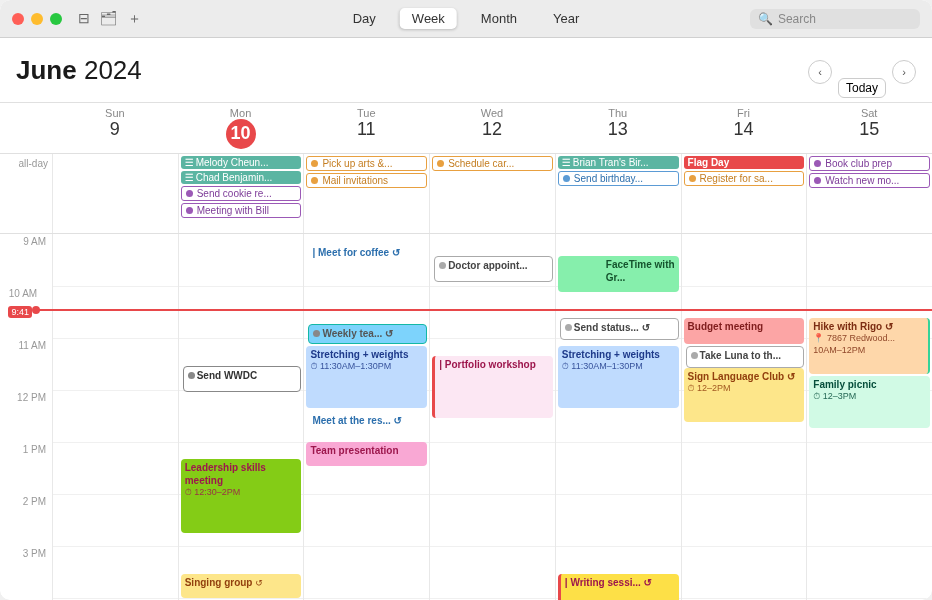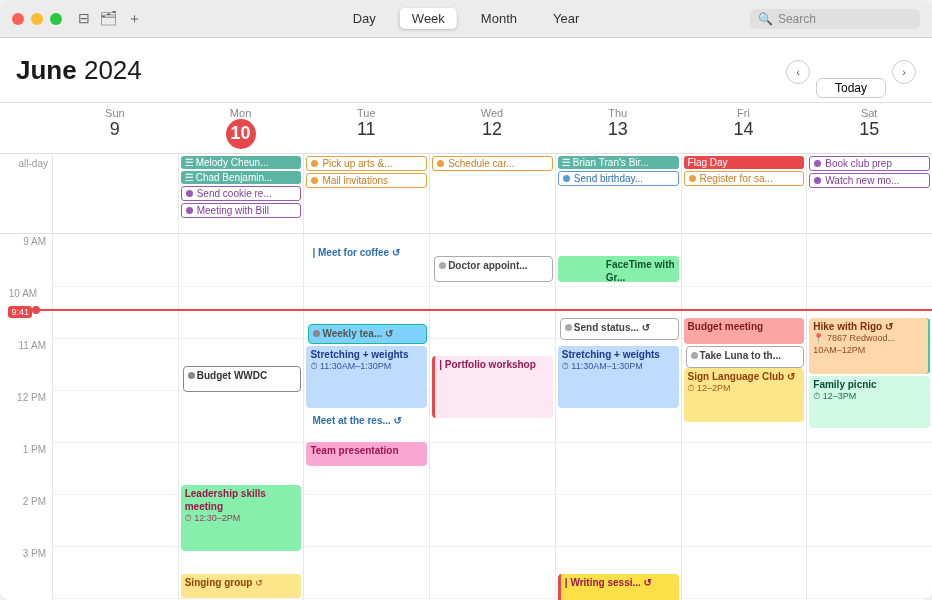--- a/index.html
+++ b/index.html
@@ -111,21 +111,21 @@
       border: 1px solid #ccc;
       background: #fff;
       cursor: pointer;
       display: flex;
       align-items: center;
       justify-content: center;
       font-size: 11px;
       color: #555;
     }
     .today-btn {
-      padding: 2px 18px;
+      padding: 2px 7px;
       border: 1px solid #ccc;
       border-radius: 6px;
       background: #fff;
       font-size: 12px;
       cursor: pointer;
       margin-top: 32px;
     }
 
     
     .day-headers {
@@ -187,21 +187,21 @@
       font-size: 10px;
       padding: 1px 4px;
       white-space: nowrap;
       overflow: hidden;
       text-overflow: ellipsis;
       display: flex;
       align-items: center;
       gap: 2px;
     }
     .allday-event.blue-outline { border: 1px solid #5b9bd5; color: #2c6fad; background: #fff; }
-    .allday-event.red-fill { background: #e8484a; color: #fff; }
+    .allday-event.red-fill { background: #e8484a; color: #fff; font-weight: bold; }
     .allday-event.orange-outline { border: 1px solid #e8a040; color: #c47d20; background: #fff; }
     .allday-event.purple-outline { border: 1px solid #9b59b6; color: #7d3c98; background: #fff; }
     .allday-event.teal-fill { background: #5bb5a2; color: #fff; }
 
     
     .time-grid {
       flex: 1;
       overflow-y: auto;
       position: relative;
       background: #fff;
@@ -426,23 +426,23 @@
       <div class="day-col" style="height:520px;position:relative;">
         <div class="hour-line" style="top:52px;"></div>
         <div class="hour-line" style="top:104px;"></div>
         <div class="hour-line" style="top:156px;"></div>
         <div class="hour-line" style="top:208px;"></div>
         <div class="hour-line" style="top:260px;"></div>
         <div class="hour-line" style="top:312px;"></div>
         <div class="hour-line" style="top:364px;"></div>
 
         <div class="cal-event" style="top:132px;left:4px;right:2px;height:26px;background:#fff;border:1.5px solid #888;color:#333;">
-          <span class="dot" style="background:#888;"></span><span class="evt-title">Budget WWDC</span>
-        </div>
-        <div class="cal-event" style="top:251px;left:2px;right:2px;height:66px;background:#86efac;color:#9d174d;">
+          <span class="dot" style="background:#888;"></span><span class="evt-title">Send WWDC</span>
+        </div>
+        <div class="cal-event" style="top:225px;left:2px;right:2px;height:74px;background:#84cc16;color:#9d174d;">
           <div class="evt-title">Leadership skills meeting</div>
           <div class="evt-time">⏱ 12:30–2PM</div>
         </div>
         <div class="cal-event" style="top:340px;left:2px;right:2px;height:24px;background:#fde68a;color:#92400e;">
           <span class="evt-title">Singing group</span> <span style="font-size:9px;">↺</span>
         </div>
 
       </div>
 
       <div class="day-col" style="height:520px;position:relative;">
@@ -492,21 +492,21 @@
 
       <div class="day-col" style="height:520px;position:relative;">
         <div class="hour-line" style="top:52px;"></div>
         <div class="hour-line" style="top:104px;"></div>
         <div class="hour-line" style="top:156px;"></div>
         <div class="hour-line" style="top:208px;"></div>
         <div class="hour-line" style="top:260px;"></div>
         <div class="hour-line" style="top:312px;"></div>
         <div class="hour-line" style="top:364px;"></div>
 
-        <div class="cal-event" style="top:22px;left:2px;right:2px;height:26px;background:#86efac;color:#14532d;padding-left:48px;">
+        <div class="cal-event" style="top:22px;left:2px;right:2px;height:36px;background:#86efac;color:#14532d;padding-left:48px;">
           <span class="evt-title">FaceTime with Gr...</span>
         </div>
         <div class="cal-event" style="top:84px;left:4px;right:2px;height:22px;background:#fff;border:1px solid #aaa;color:#444;">
           <span class="dot" style="background:#aaa;"></span><span class="evt-title">Send status... ↺</span>
         </div>
         <div class="cal-event" style="top:112px;left:2px;right:2px;height:62px;background:#bfdbfe;color:#1e3a8a;">
           <div class="evt-title">Stretching + weights</div>
           <div class="evt-time">⏱ 11:30AM–1:30PM</div>
         </div>
         <div class="cal-event" style="top:340px;left:2px;right:2px;height:30px;background:#fde047;color:#9d174d;border-left:3px solid #e8484a;">

